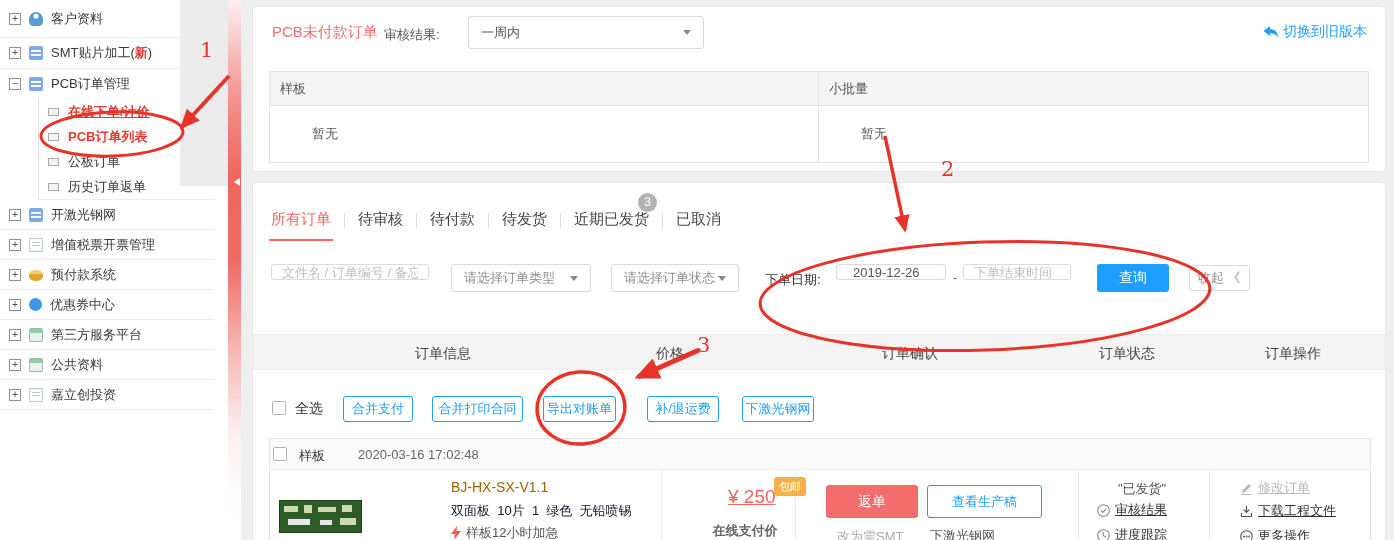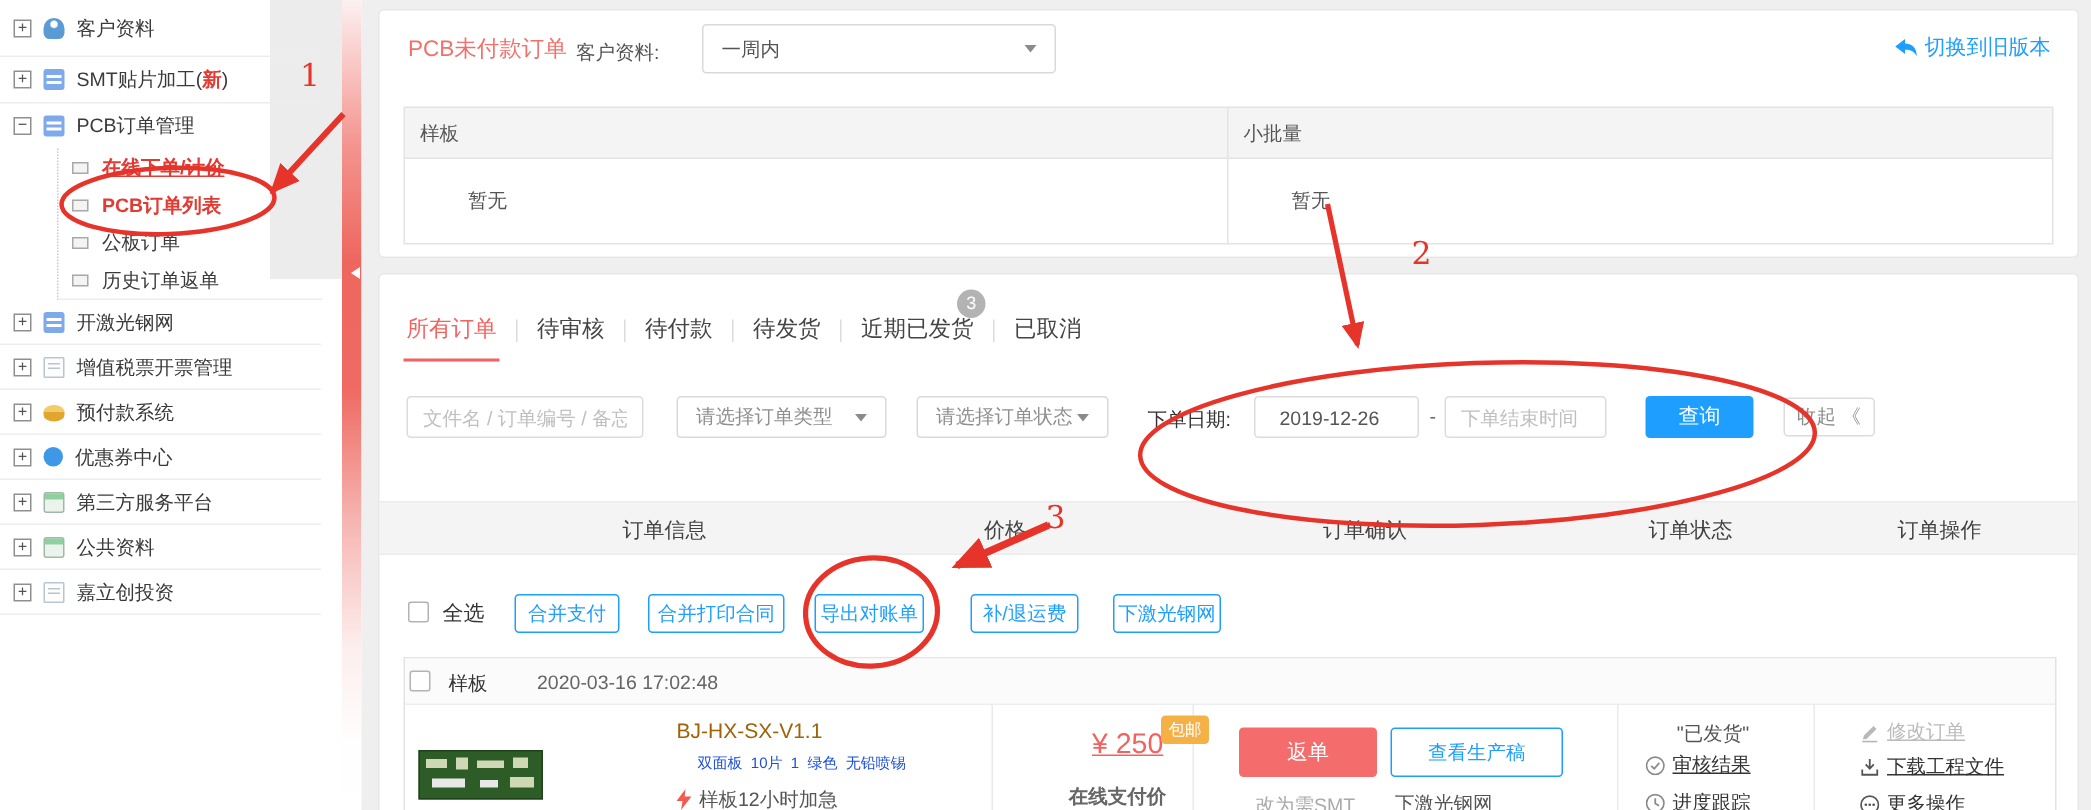--- a/index.html
+++ b/index.html
@@ -61,21 +61,21 @@
 
   
   .tabs { position:absolute; left:18px; top:27px; display:flex; align-items:center; font-size:15px; color:#454545; }
   .tab { cursor:pointer; padding-bottom:2px; position:relative; }
   .tab.active { color:#f2635f; }
   .tab.active::after { content:""; position:absolute; left:-2px; right:-2px; bottom:-10px; height:2px; background:#f2635f; }
   .tabsep { width:1px; height:15px; background:#dcdcdc; margin:0 13px; }
   .badge { position:absolute; left:367px; top:-17px; min-width:19px; height:19px; border-radius:10px; background:#b3b3b3; color:#fff; font-size:12px; line-height:19px; text-align:center; padding:0 2px; }
 
   
-  .inp { position:absolute; top:81px; height:28px; border:1px solid #dcdcdc; border-radius:3px; background:#fff; font-size:13px; color:#555; padding:0 10px; outline:none; }
+  .inp { position:absolute; top:81px; height:16px; border:1px solid #dcdcdc; border-radius:3px; background:#fff; font-size:13px; color:#555; padding:0 10px; outline:none; }
   .inp::placeholder { color:#bfbfbf; }
   .f-kw { left:18px; width:158px; }
   .sel2 { top:81px; height:28px; }
   .f-type { left:198px; width:140px; }
   .f-status { left:358px; width:128px; }
   .f-datelabel { position:absolute; left:512px; top:88px; font-size:13px; color:#333; }
   .f-date1 { left:583px; width:110px;padding-left:16px; }
   .f-dash { position:absolute; left:700px; top:87px; font-size:13px; color:#666; }
   .f-date2 { left:710px; width:108px; }
   .btn-search { position:absolute; left:844px; top:81px; width:72px; height:28px; background:#1e9fff; color:#fff; font-size:14px; border:none; border-radius:3px; cursor:pointer; }
@@ -99,21 +99,21 @@
   .ohead { height:31px; background:#fbfbfb; border-bottom:1px solid #ededed; position:relative; font-size:13px; }
   .ohead .cb { position:absolute; left:3px; top:8px; }
   .o-type { position:absolute; left:29px; top:8px; color:#333; }
   .o-time { position:absolute; left:88px; top:8px; color:#666; }
   .obody { position:relative; height:98px; }
   .vline { position:absolute; top:0; bottom:-10px; width:1px; background:#eaeaea; }
   .v1 { left:391px; } .v2 { left:525px; } .v3 { left:808px; } .v4 { left:939px; }
   .thumb { position:absolute; left:9px; top:30px; width:83px; height:33px; background:#2e5c27; border:1px solid #1e431a; overflow:hidden; }
   .thumb i { position:absolute; background:#cfd8b5; }
   .o-name { position:absolute; left:181px; top:9px; font-size:14px; color:#a16207; cursor:pointer; }
-  .o-specs { position:absolute; left:195px; top:32px; font-size:10px; color:#1d4ed8; white-space:pre; }
+  .o-specs { position:absolute; left:181px; top:32px; font-size:13px; color:#0f172a; white-space:pre; }
   .o-urgent { position:absolute; left:181px; top:54px; font-size:13px; color:#555; display:flex; align-items:center; gap:5px; }
   .o-price { position:absolute; left:458px; top:16px; width:0; }
   .price-num { font-size:19px; color:#f2635f; text-decoration:underline; white-space:nowrap; cursor:pointer; }
   .ship-badge { position:absolute; left:46px; top:-9px; background:#f5b146; color:#fff; font-size:11px; border-radius:3px; padding:2px 5px; white-space:nowrap; }
   .pay-note { position:absolute; left:420px; top:52px; width:110px; text-align:center; font-size:13px; color:#666;font-weight:bold; }
   .btn-reorder { position:absolute; left:556px; top:15px; width:92px; height:33px; background:#f56c6c; color:#fff; border:none; border-radius:3px; font-size:14px; cursor:pointer; }
   .btn-view { position:absolute; left:657px; top:15px; width:115px; height:33px; background:#fff; color:#1e9fff; border:1px solid #1e9fff; border-radius:3px; font-size:13px; cursor:pointer; }
   .lnk-smt { position:absolute; left:567px; top:58px; font-size:13px; color:#a9a9a9; cursor:pointer; }
   .lnk-stencil { position:absolute; left:660px; top:57px; font-size:13px; color:#555; cursor:pointer; }
   .o-status { position:absolute; left:822px; top:10px; width:100px; text-align:center; font-size:13px; color:#555; }
@@ -208,21 +208,21 @@
   </aside>
 
   <div class="strip">
     <span class="tri"></span>
   </div>
 
   <main class="content">
 
     <section class="card card1">
       <div class="p1-title">PCB未付款订单</div>
-      <div class="p1-review-label">客户资料:</div>
+      <div class="p1-review-label">审核结果:</div>
       <div class="selectbox p1-select">
         <span>一周内</span>
         <span class="caret"></span>
       </div>
       <div class="switch-old">
         <svg class="ic12" width="17" height="16" viewBox="0 0 17 16">
             <path d="M8 2 L1.5 7 L8 12 V9.2 C12 9 14.4 10.6 15.8 13.6 C16 8 13 5.3 8 5 Z" fill="#1e9fff"></path>
           </svg>
         <span>切换到旧版本</span>
       </div>

